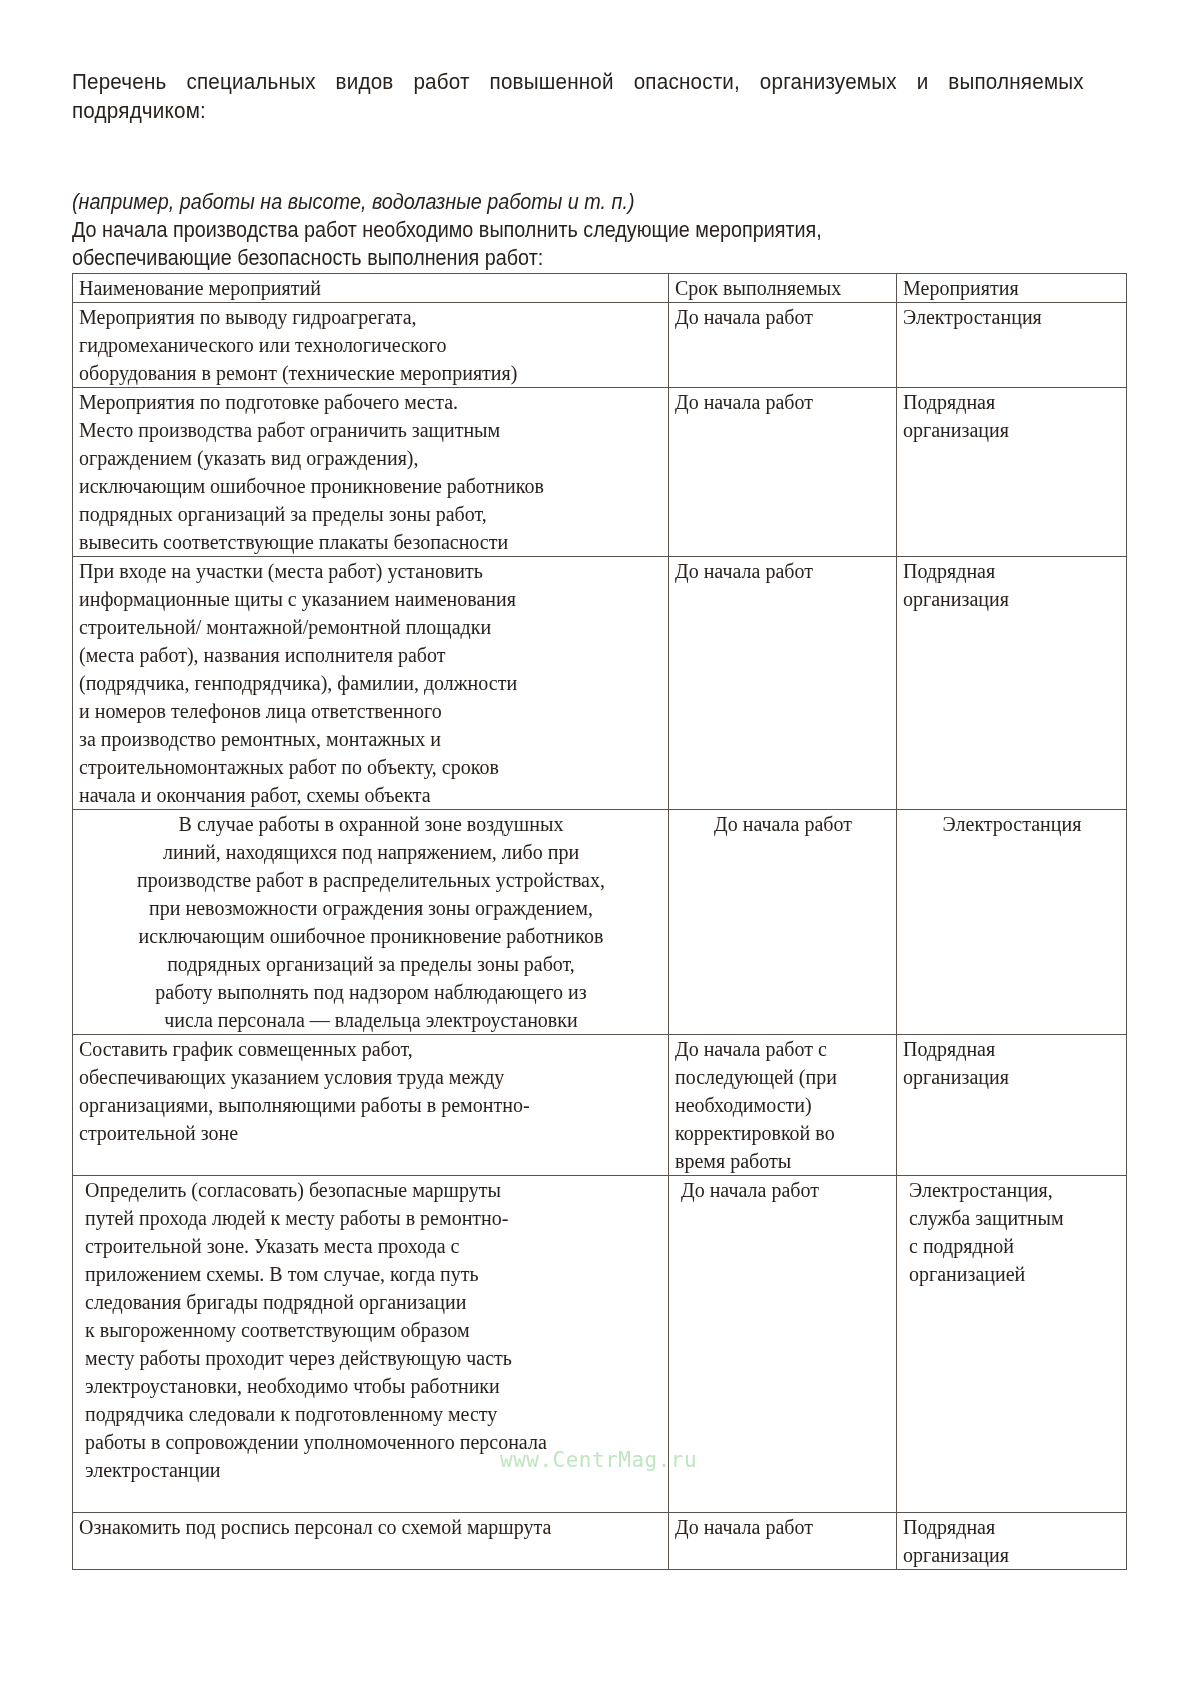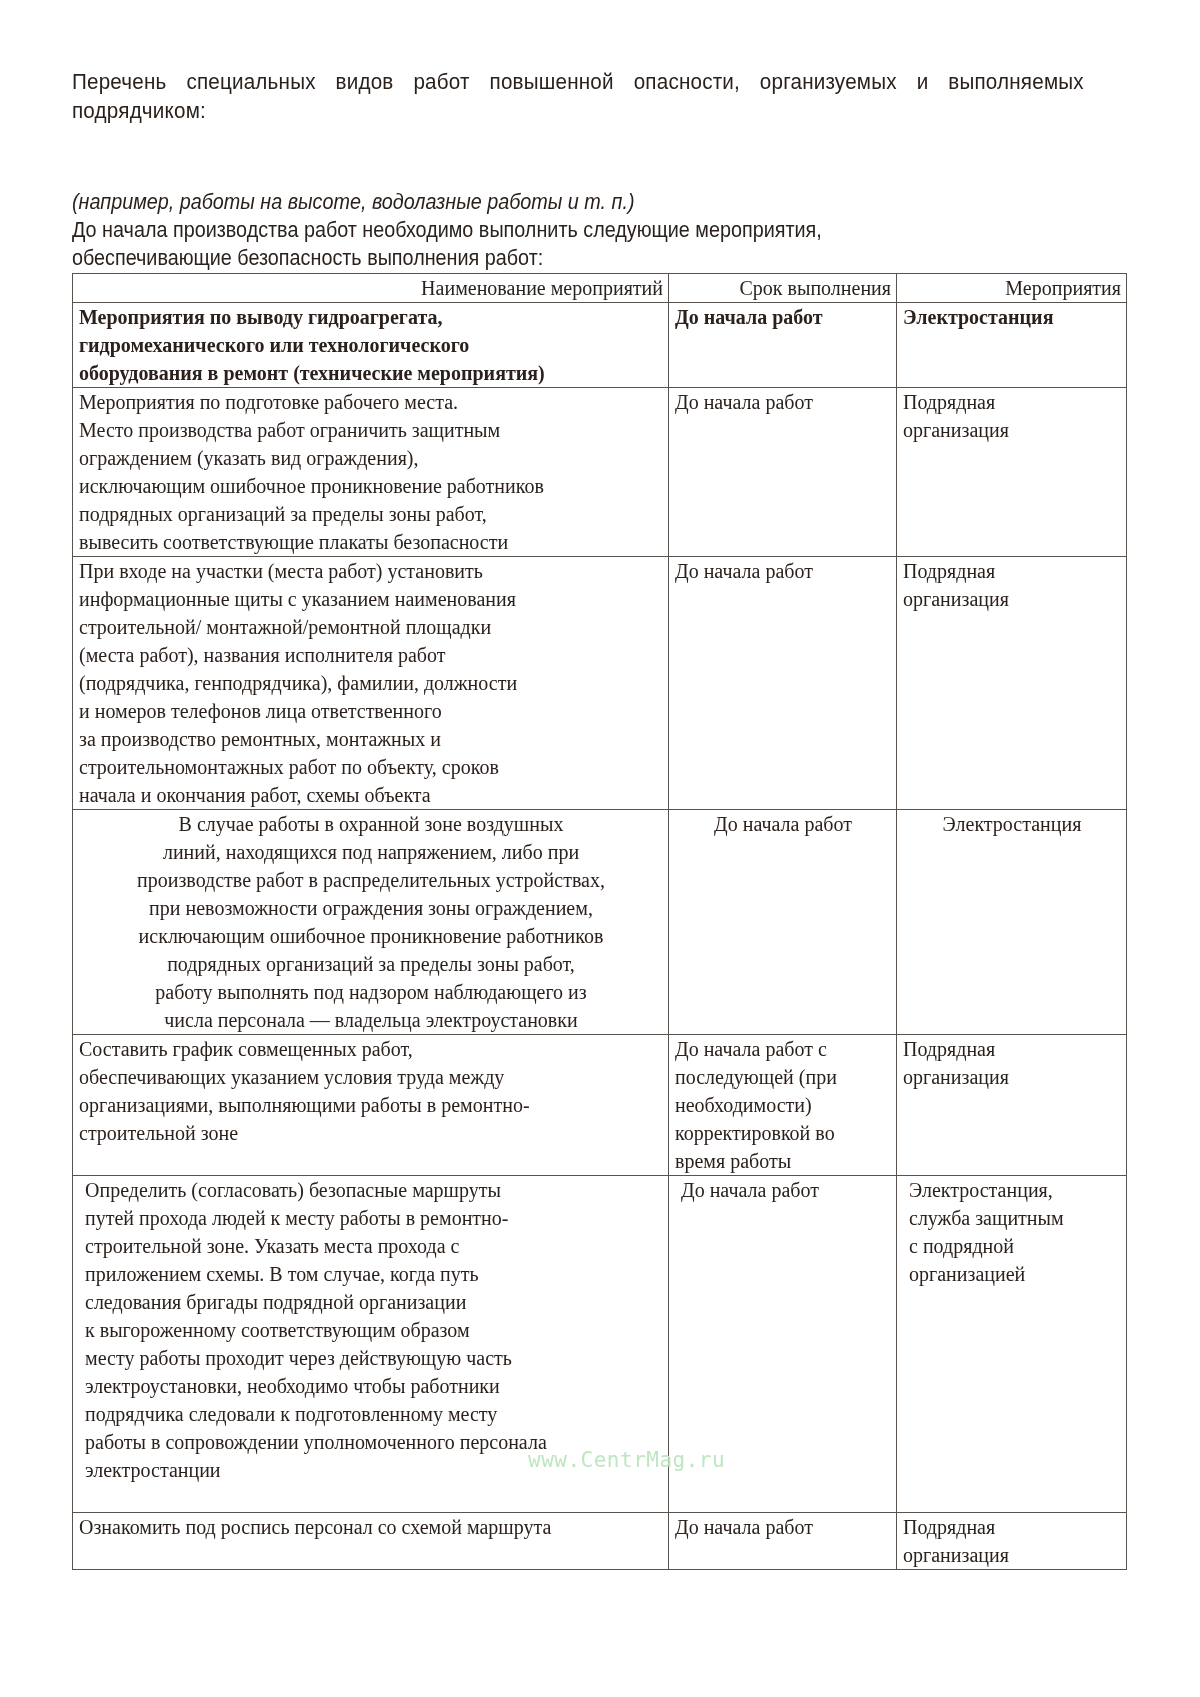--- a/index.html
+++ b/index.html
@@ -24,33 +24,33 @@
   table.measures {
     position: absolute; left: 72px; top: 273px; width: 1054px;
     border-collapse: collapse; table-layout: fixed;
     font-family: "Liberation Serif", serif; font-size: 20px; line-height: 28px;
     color: #2b211c;
   }
   table.measures td, table.measures th {
     border: 1.5px solid #5a524c; vertical-align: top; padding: 0 5px 0 6px;
     font-weight: normal; text-align: left;
   }
-  table.measures th { text-align: right; line-height: 28px; padding-top: 0; }
+  table.measures th { text-align: left; line-height: 28px; padding-top: 0; }
   col.c1 { width: 596px; } col.c2 { width: 228px; } col.c3 { width: 230px; }
   .cell-lines { white-space: pre-line; display: block; }
-  tr.r1 td { height: 84px; font-weight: bold; }
+  tr.r1 td { height: 84px; }
   tr.r2 td { height: 168px; margin-top: 16px; }
   tr.r3 td { height: 252px; }
   tr.r4 td { height: 224px; text-align: center; }
   tr.r5 td { height: 140px; }
   tr.r6 td { height: 336px; padding-left: 12px; }
   tr.r7 td { height: 56px; }
   .watermark {
     position: absolute; left: 500px; top: 1448px;
-    font-family: "DejaVu Sans Mono", monospace; font-size: 21px; color: #bfe6c1; letter-spacing: 0.5px; margin-left: 28px;
+    font-family: "DejaVu Sans Mono", monospace; font-size: 21px; color: #bfe6c1; letter-spacing: 0.5px;
   }
 </style>
 </head>
 <body>
 
 <div class="page">
 
   <div class="intro">
     <div style="text-align:justify;text-align-last:justify;">Перечень специальных видов работ повышенной опасности, организуемых и выполняемых</div>
     <div class="last">подрядчиком:</div>
@@ -65,21 +65,21 @@
 
   <table class="measures">
     <colgroup>
         <col class="c1">
         <col class="c2">
         <col class="c3">
       </colgroup>
     <thead>
       <tr>
         <th>Наименование мероприятий</th>
-        <th>Срок выполнения</th>
+        <th>Срок выполняемых</th>
         <th>Мероприятия</th>
       </tr>
     </thead>
     <tbody>
       <tr class="r1">
         <td>
             <span class="cell-lines">Мероприятия по выводу гидроагрегата,
 гидромеханического или технологического
 оборудования в ремонт (технические мероприятия)</span>
           </td>

